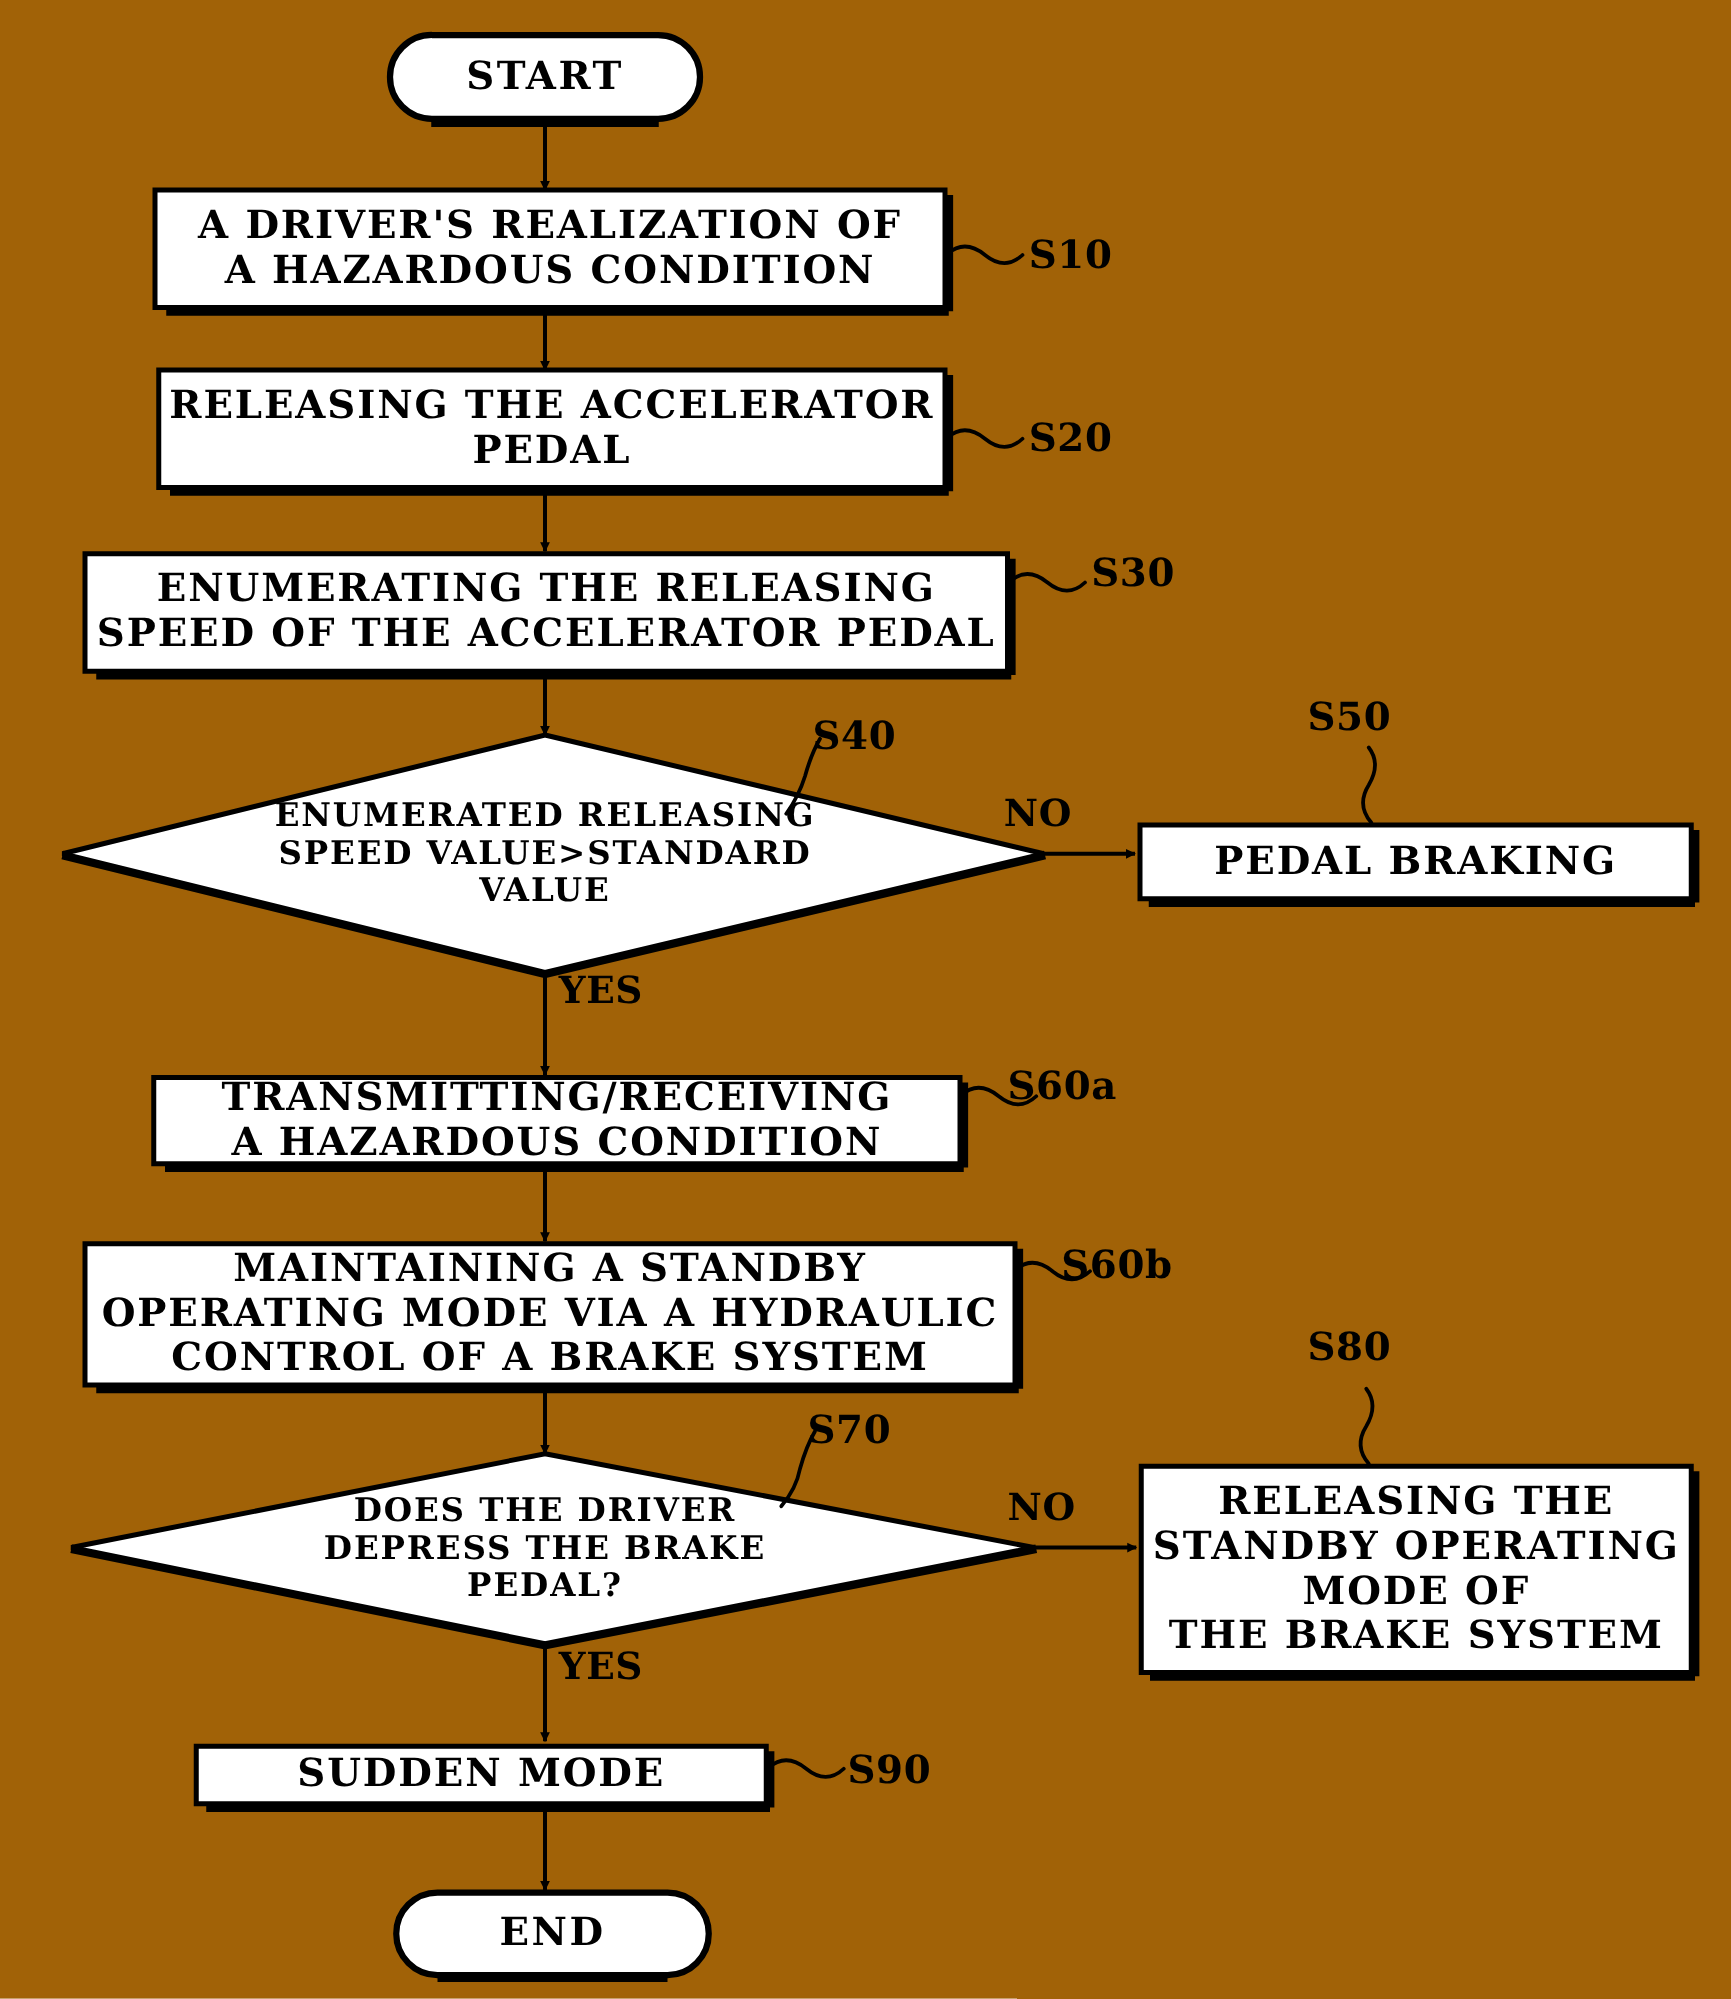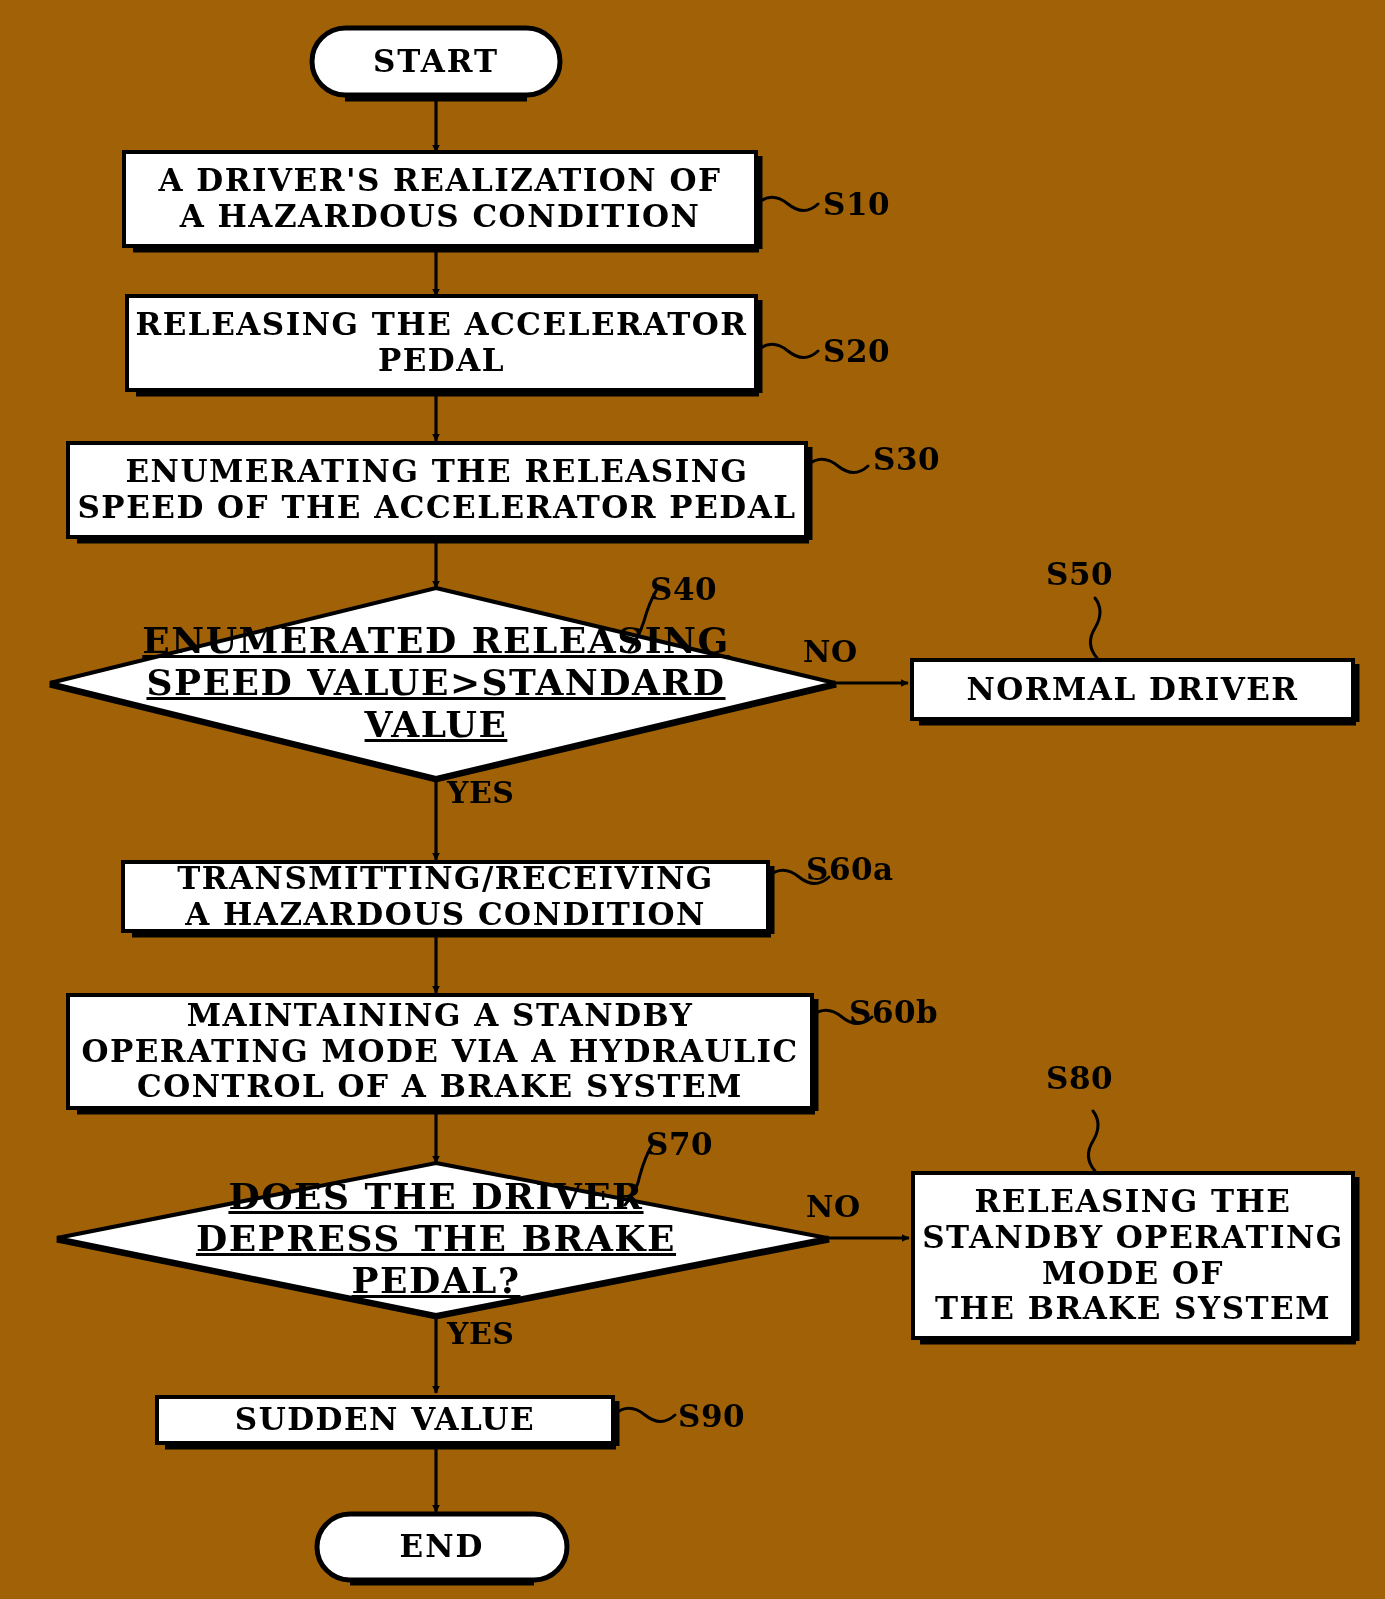--- a/index.html
+++ b/index.html
@@ -49,21 +49,21 @@
     position: absolute;
     color: #000000;
     font-family: "DejaVu Serif", serif;
     font-weight: 700;
     font-size: 30px;
     letter-spacing: 0.5px;
     white-space: nowrap;
   }
   .term-text { font-size: 31px; letter-spacing: 2px; }
   .proc-text { font-size: 31px; }
-  .dec-text  { font-size: 36px; text-decoration: underline; }
+  .dec-text  { font-size: 26px; }
 </style>
 </head>
 <body>
 
 <div id="canvas">
 
   <svg id="flow-svg" viewBox="0 0 1385 1599">
     <defs>
       <marker id="arrowhead" markerWidth="9" markerHeight="9" refX="7.2" refY="4.5" orient="auto" markerUnits="userSpaceOnUse">
         <path d="M0,0.6 L8,4.5 L0,8.4 Z" fill="#000000"></path>
@@ -136,39 +136,39 @@
   <div class="node-text proc-text" style="left:68px; top:443px; width:738px; height:94px;">ENUMERATING THE RELEASING
 SPEED OF THE ACCELERATOR PEDAL</div>
 
   <div class="node-text proc-text" style="left:127px; top:296px; width:629px; height:94px;">RELEASING THE ACCELERATOR
 PEDAL</div>
 
   <div class="node-text dec-text" style="left:110px; top:620px; width:652px; height:126px;">ENUMERATED RELEASING
 SPEED VALUE&gt;STANDARD
 VALUE</div>
 
-  <div class="node-text proc-text" style="left:912px; top:660px; width:441px; height:59px;">NORMAL DRIVER</div>
+  <div class="node-text proc-text" style="left:912px; top:660px; width:441px; height:59px;">PEDAL BRAKING</div>
 
   <div class="node-text proc-text" style="left:123px; top:862px; width:645px; height:69px;">TRANSMITTING/RECEIVING
 A HAZARDOUS CONDITION</div>
 
   <div class="node-text proc-text" style="left:68px; top:995px; width:744px; height:113px;">MAINTAINING A STANDBY
 OPERATING MODE VIA A HYDRAULIC
 CONTROL OF A BRAKE SYSTEM</div>
 
   <div class="node-text dec-text" style="left:160px; top:1176px; width:552px; height:126px;">DOES THE DRIVER
 DEPRESS THE BRAKE
 PEDAL?</div>
 
   <div class="node-text proc-text" style="left:913px; top:1173px; width:440px; height:165px;">RELEASING THE
 STANDBY OPERATING
 MODE OF
 THE BRAKE SYSTEM</div>
 
-  <div class="node-text proc-text" style="left:157px; top:1397px; width:456px; height:46px;">SUDDEN VALUE</div>
+  <div class="node-text proc-text" style="left:157px; top:1397px; width:456px; height:46px;">SUDDEN MODE</div>
 
   <div class="node-text term-text" style="left:317px; top:1514px; width:250px; height:66px;">END</div>
 
   <div class="ref-label" style="left:823px; top:186px;">S10</div>
   <div class="ref-label" style="left:823px; top:333px;">S20</div>
   <div class="ref-label" style="left:873px; top:441px;">S30</div>
   <div class="ref-label" style="left:650px; top:571px;">S40</div>
   <div class="ref-label" style="left:1046px; top:556px;">S50</div>
   <div class="ref-label" style="left:806px; top:851px;text-align:center;">S60a</div>
   <div class="ref-label" style="left:849px; top:994px;">S60b</div>

